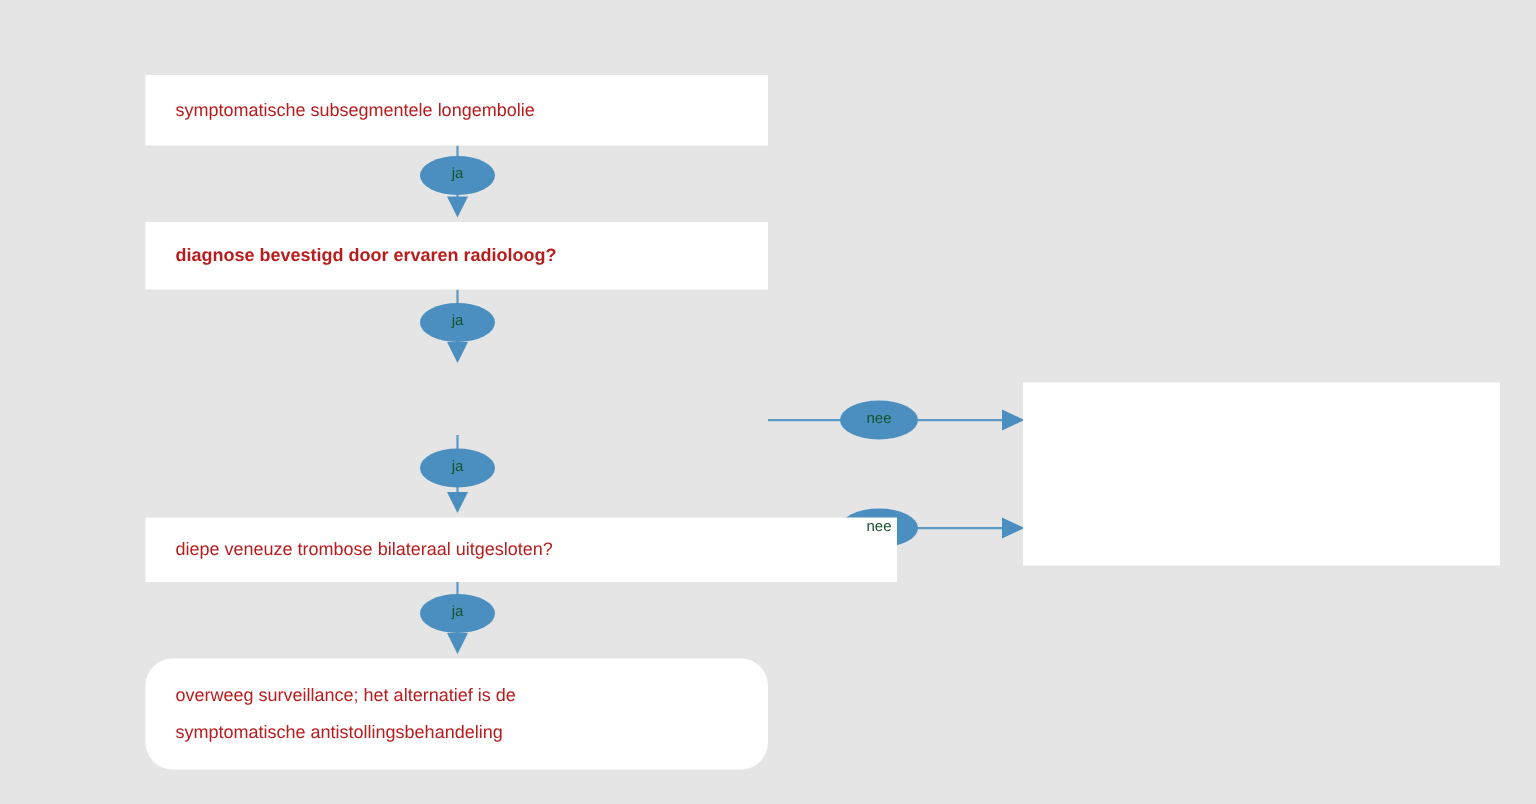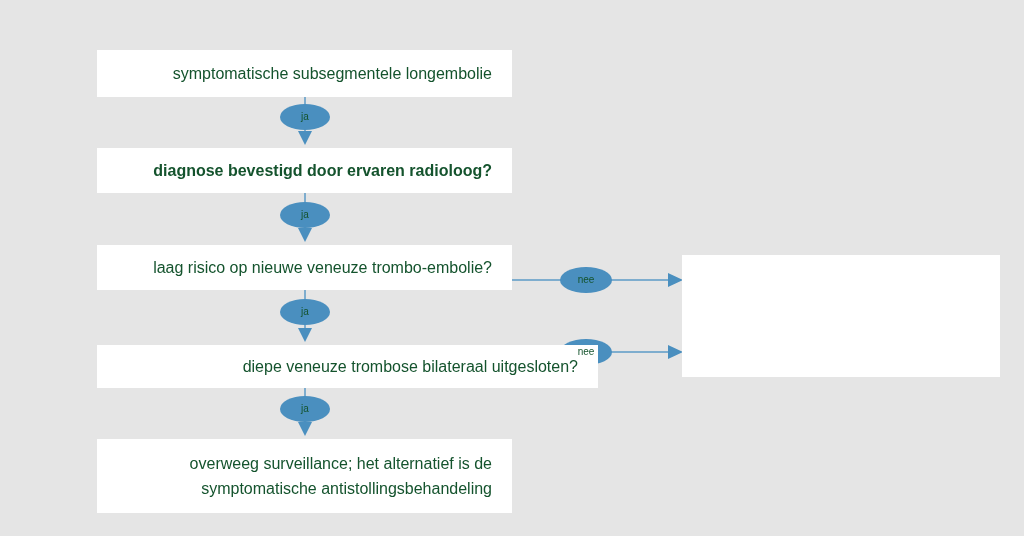--- a/index.html
+++ b/index.html
@@ -22,30 +22,29 @@
     pointer-events: none;
   }
   .box {
     position: absolute;
     background: #ffffff;
     display: flex;
     flex-direction: column;
     justify-content: center;
     box-sizing: border-box;
     padding: 0 20px;
-    color: #14532d;
-    font-size: 16px;
+    color: #b91c1c;
+    font-size: 12px;
     line-height: 25px;
-    align-items: flex-end;
   }
   .b1 { left: 97px;  top: 50px;  width: 415px; height: 47px; }
   .b2 { left: 97px;  top: 148px; width: 415px; height: 45px; font-weight: bold; }
   .b3 { left: 97px;  top: 245px; width: 415px; height: 45px; }
   .b4 { left: 97px;  top: 345px; width: 501px; height: 43px; }
-  .b5 { left: 97px;  top: 439px; width: 415px; height: 74px; }
+  .b5 { left: 97px;  top: 439px; width: 415px; height: 74px; border-radius: 18px; }
   .b6 { left: 682px; top: 255px; width: 318px; height: 122px; padding: 0 18px; }
   .lbl {
     position: absolute;
     transform: translate(-50%, -54%);
     color: #14532d;
     font-size: 10px;
     line-height: 15px;
     white-space: nowrap;
   }
   .ja1 { left: 305px; top: 117px; }
@@ -87,23 +86,20 @@
   </svg>
 
   <div class="box b1">
     <div>symptomatische subsegmentele longembolie</div>
   </div>
 
   <div class="box b2">
     <div>diagnose bevestigd door ervaren radioloog?</div>
   </div>
 
-  <div class="box b3">
-    <div>laag risico op nieuwe veneuze trombo-embolie?</div>
-  </div>
 
   <div class="box b4">
     <div>diepe veneuze trombose bilateraal uitgesloten?</div>
   </div>
 
   <div class="box b5">
     <div>overweeg surveillance; het alternatief is de</div>
     <div>symptomatische antistollingsbehandeling</div>
   </div>
 

